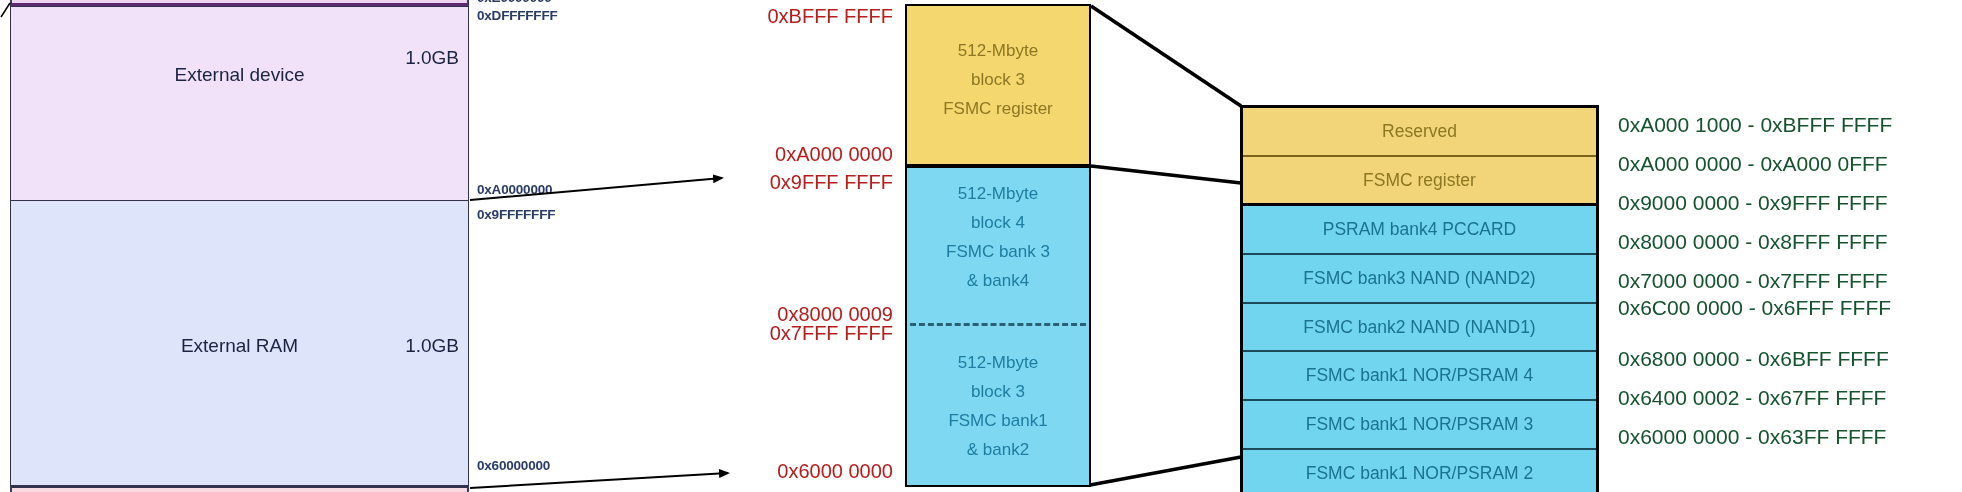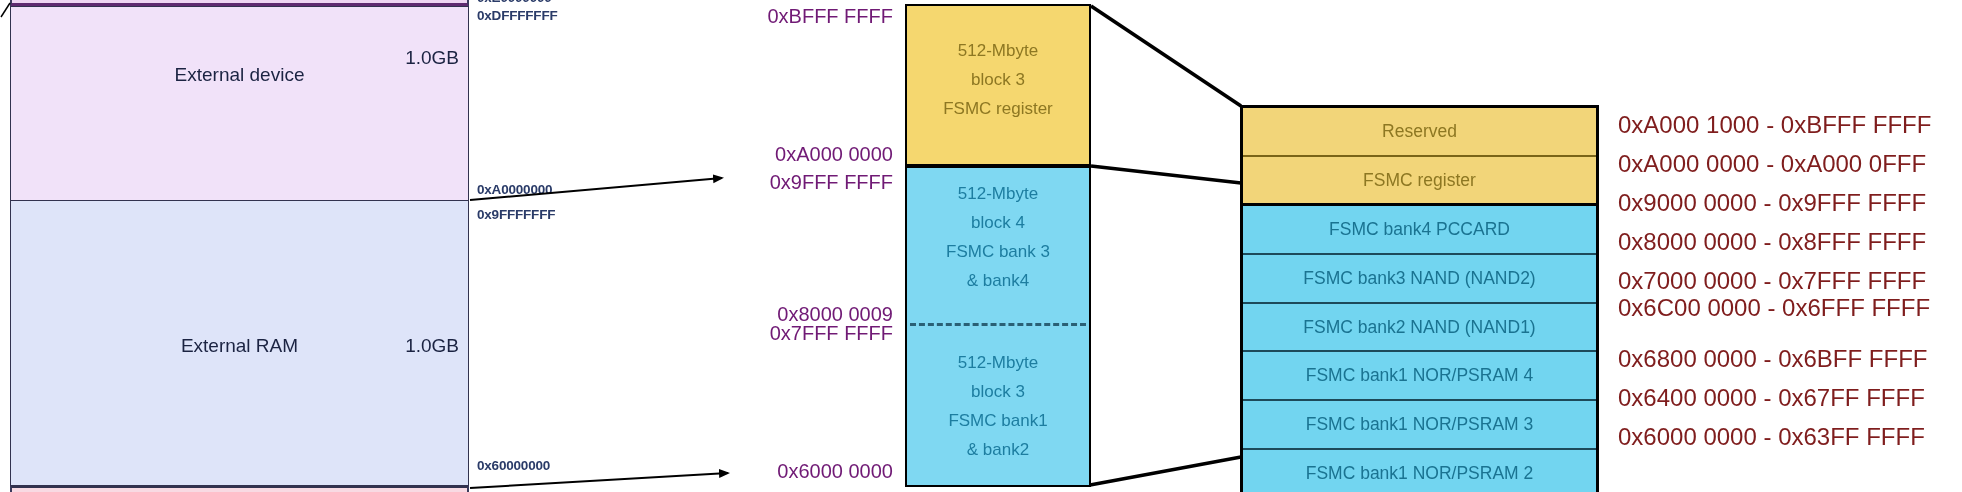--- a/index.html
+++ b/index.html
@@ -42,21 +42,21 @@
   
   .smalladdr{
     left:477px;
     font-size:13.5px;font-weight:bold;letter-spacing:-0.2px;
     color:#2a3b68;white-space:nowrap;line-height:16px;
   }
 
   
   .midaddr{
     left:645px;width:248px;text-align:right;
-    font-size:20px;color:#701a75;line-height:21px;white-space:nowrap;
+    font-size:20px;color:#b91c1c;line-height:21px;white-space:nowrap;
   }
 
   
   .mid-block{
     left:905px;width:186px;
     border:2.5px solid #000;box-sizing:border-box;
     text-align:center;font-size:17px;line-height:29px;
   }
   .mid-yellow{top:4px;height:162px;background:#f5d76f;color:#8d7722;padding-top:30px;}
   .mid-cyan{top:166px;height:321px;background:#7fd8f2;color:#1d7da0;}
@@ -76,21 +76,21 @@
     flex:1;display:flex;align-items:center;justify-content:center;
     font-size:17.5px;white-space:nowrap;
   }
   .drow.yrow{background:#f2d579;color:#8d7722;border-bottom:2.5px solid #7a6418;}
   .drow.yrow.ylast{border-bottom:3px solid #000;}
   .drow.crow{background:#72d5f0;color:#1a7391;border-bottom:2.5px solid #1d4a5a;}
   .drow.crow:last-child{border-bottom:none;}
 
   
   .range{
-    left:1618px;font-size:24px;color:#7f1d1d;line-height:24px;white-space:nowrap;
+    left:1618px;font-size:21px;color:#14532d;line-height:24px;white-space:nowrap;
   }
 
   .overlay{position:absolute;left:0;top:0;width:1962px;height:492px;pointer-events:none;z-index:10;}
 </style>
 </head>
 <body>
 
 <div class="canvas">
 
   <div class="abs left-top-strip"></div>
@@ -138,37 +138,37 @@
       <div>512-Mbyte</div>
       <div>block 3</div>
       <div>FSMC bank1</div>
       <div>&amp; bank2</div>
     </div>
   </div>
 
   <div class="abs dtable">
     <div class="drow yrow">Reserved</div>
     <div class="drow yrow ylast">FSMC register</div>
-    <div class="drow crow">FSMC bank4 PCCARD</div>
+    <div class="drow crow">PSRAM bank4 PCCARD</div>
     <div class="drow crow">FSMC bank3 NAND (NAND2)</div>
     <div class="drow crow">FSMC bank2 NAND (NAND1)</div>
     <div class="drow crow">FSMC bank1 NOR/PSRAM 4</div>
     <div class="drow crow">FSMC bank1 NOR/PSRAM 3</div>
     <div class="drow crow">FSMC bank1 NOR/PSRAM 2</div>
     <div class="drow crow">FSMC bank1 NOR/PSRAM 1</div>
   </div>
 
   <div class="abs range" style="top:113px;">0xA000 1000 - 0xBFFF FFFF</div>
   <div class="abs range" style="top:152px;">0xA000 0000 - 0xA000 0FFF</div>
   <div class="abs range" style="top:191px;">0x9000 0000 - 0x9FFF FFFF</div>
   <div class="abs range" style="top:230px;">0x8000 0000 - 0x8FFF FFFF</div>
   <div class="abs range" style="top:269px;">0x7000 0000 - 0x7FFF FFFF</div>
   <div class="abs range" style="top:296px;">0x6C00 0000 - 0x6FFF FFFF</div>
   <div class="abs range" style="top:347px;">0x6800 0000 - 0x6BFF FFFF</div>
-  <div class="abs range" style="top:386px;">0x6400 0000 - 0x67FF FFFF</div>
+  <div class="abs range" style="top:386px;">0x6400 0002 - 0x67FF FFFF</div>
   <div class="abs range" style="top:425px;">0x6000 0000 - 0x63FF FFFF</div>
 
   <svg class="overlay" viewBox="0 0 1962 492" xmlns="http://www.w3.org/2000/svg">
     <defs>
       <marker id="ah" markerWidth="12" markerHeight="10" refX="9" refY="4.5" orient="auto" markerUnits="userSpaceOnUse">
         <path d="M0,0 L11,4.5 L0,9 z" fill="#000"></path>
       </marker>
     </defs>
 
     <line x1="1091" y1="6" x2="1241" y2="106" stroke="#000" stroke-width="3.5"></line>

